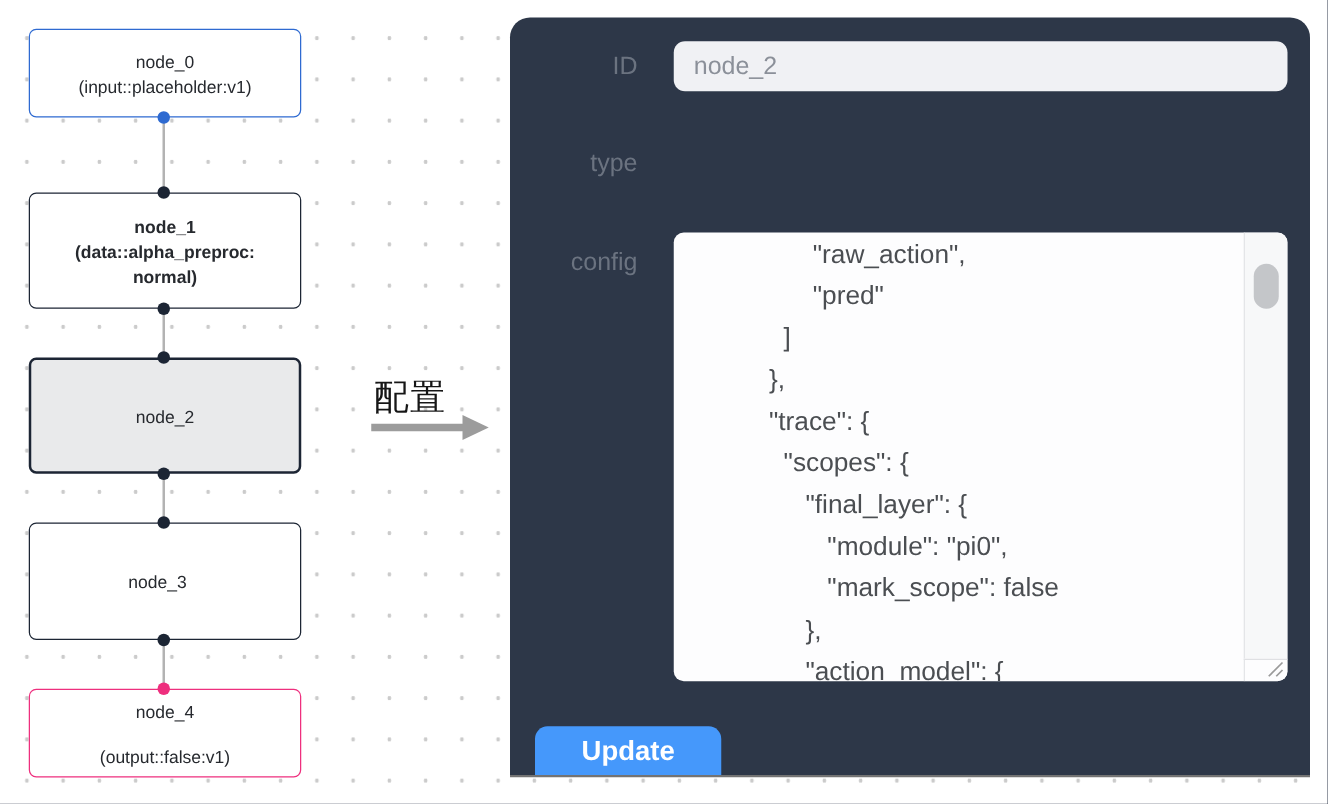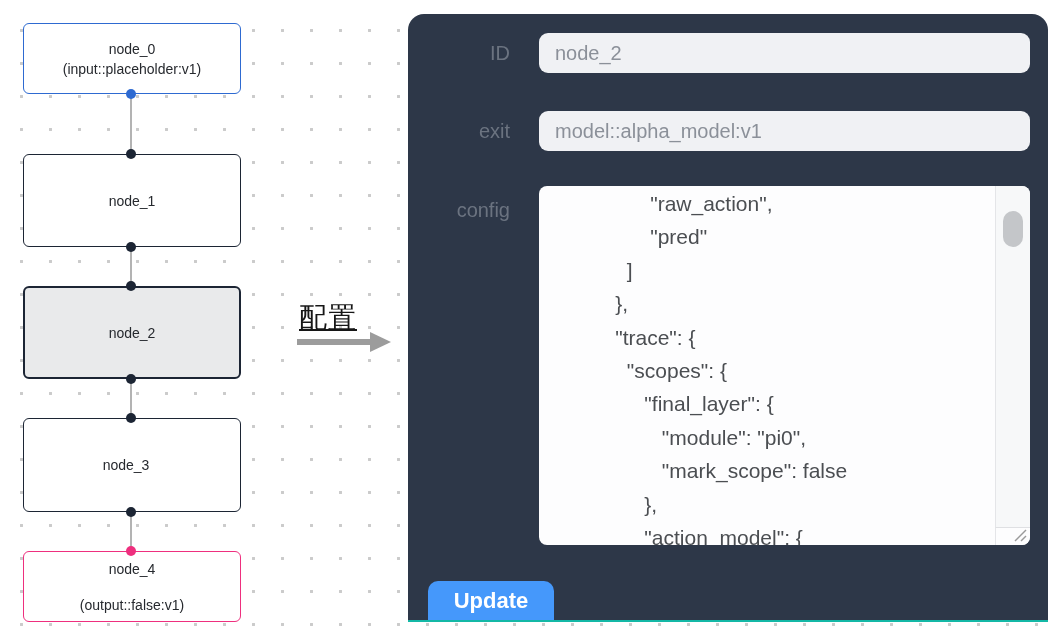--- a/index.html
+++ b/index.html
@@ -29,38 +29,38 @@
     font-size:14px; line-height:20px; color:#26292e; text-align:center;
     padding:0 34px;
   }
   .node .sub { word-break:break-all;text-align:center; }
   .node.v-input  { border-color:var(--accent_blue,#2e6ad1); }
   .node.v-output { border-color:var(--accent_pink,#ee2f7e);gap:16px; }
   .node.v-input .sub, .node.v-output .sub { white-space:nowrap; word-break:normal; }
   .node.v-selected { background:var(--selected_bg,#e9eaeb); border-width:2px; }
 
   .n0 { top:23px;  height:71px; }
-  .n1 { top:154px; height:93px; }
+  .n1 { top:154px; height:93px;font-weight:bold; }
   .n2 { top:286px; height:93px; }
   .n3 { top:418px; height:94px;padding-left:22px; }
   .n4 { top:551px; height:71px; }
 
   
-  .anno-label { position:absolute; left:299px; top:299px; font-size:28px; font-weight:500; color:#161616; letter-spacing:1px;text-decoration:underline; }
+  .anno-label { position:absolute; left:299px; top:299px; font-size:28px; font-weight:500; color:#161616; letter-spacing:1px; }
   .arrow-shaft { position:absolute; left:297px; top:339px; width:74px; height:6px; background:#9c9c9c; }
   .arrow-head  { position:absolute; left:370px; top:332px; width:0; height:0;
                  border-top:10px solid transparent; border-bottom:10px solid transparent;
                  border-left:21px solid #9c9c9c; }
 
   
   .panel {
     position:absolute; left:408px; top:14px; width:640px; height:608px;
     background:var(--panel_bg,#2d3748);
     border-radius:16px 16px 0 0;
-    border-bottom:2px solid #14b8a6;
+    border-bottom:2px solid #737373;
     z-index:4;
   }
   .field-label { position:absolute; left:0; width:102px; text-align:right;
                  font-size:20px; line-height:24px; color:#6b7380; }
   .lbl-id     { top:27px; }
   .lbl-type   { top:105px; }
   .lbl-config { top:184px;text-align:right; }
 
   .text-input {
     position:absolute; left:131px; width:491px; height:40px;
@@ -89,21 +89,21 @@
     position:absolute; left:7px; top:25px; width:20px; height:36px;
     border-radius:10px; background:#c4c6c9;
   }
   .resize-corner {
     position:absolute; right:0; bottom:0; width:35px; height:18px;
     background:#fdfdfe; border-left:1px solid #e4e5e8; border-top:1px solid #dfe0e3;
   }
   .resize-corner svg { position:absolute; right:3px; bottom:3px; }
 
   .update-btn {
-    position:absolute; left:20px; top:567px; width:126px; height:39px;
+    position:absolute; left:20px; top:567px; width:149px; height:39px;
     background:var(--button_blue,#4598fb); color:#ffffff;
     border:none; border-radius:10px 10px 0 0;
     font-family:inherit; font-size:22px; font-weight:600; line-height:39px;
     text-align:center; cursor:pointer;
   }
 </style>
 </head>
 <body>
 
 <div>
@@ -112,20 +112,21 @@
   <div class="edge" style="top:247px;height:39px;"></div>
   <div class="edge" style="top:379px;height:39px;"></div>
   <div class="edge" style="top:512px;height:39px;"></div>
 
   <div class="node n0 v-input">
     <div>node_0</div>
     <div class="sub">(input::placeholder:v1)</div>
   </div>
   <div class="node n1">
     <div>node_1</div>
+    <div class="sub">(data::alpha_preproc:normal)</div>
   </div>
   <div class="node n2 v-selected">
     <div>node_2</div>
   </div>
   <div class="node n3">
     <div>node_3</div>
   </div>
   <div class="node n4 v-output">
     <div>node_4</div>
     <div class="sub">(output::false:v1)</div>
@@ -143,22 +144,21 @@
 
 <div class="anno-label">配置</div>
 <div class="arrow-shaft"></div>
 <div class="arrow-head"></div>
 
 <div class="panel">
 
   <div class="field-label lbl-id">ID</div>
   <input class="text-input inp-id" type="text" value="node_2" style="">
 
-  <div class="field-label lbl-type">exit</div>
-  <input class="text-input inp-type" type="text" value="model::alpha_model:v1" style="">
+  <div class="field-label lbl-type">type</div>
 
   <div class="field-label lbl-config">config</div>
 
   <div class="config-box">
     <pre class="config-text">                 "raw_action",
                  "pred"
              ]
            },
            "trace": {
              "scopes": {

